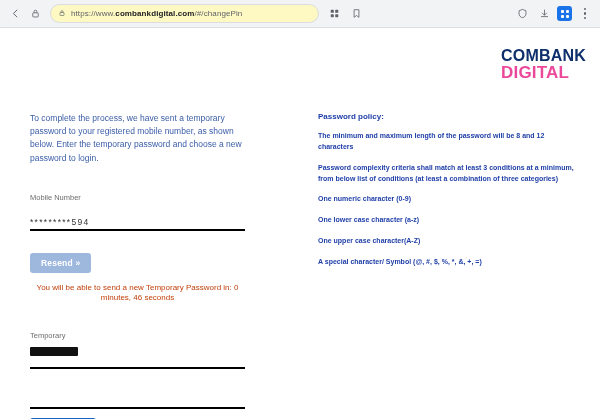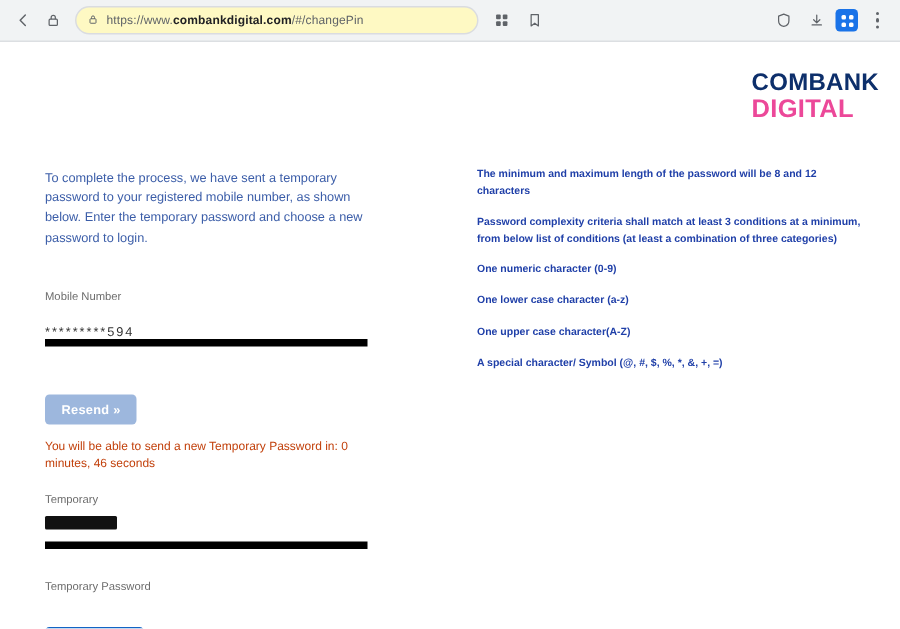--- a/index.html
+++ b/index.html
@@ -112,21 +112,21 @@
   .field { margin-bottom: 20px; position: relative; }
   .field label {
     display: block;
     font-size: 7.5px;
     color: #6d6d6d;
     margin-bottom: 9px;
   }
   .field .line-input {
     width: 100%;
     border: none;
-    border-bottom: 5px solid #000000;
+    border-bottom: 2px solid #000000;
     height: 14px;
     font-size: 8.5px;
     color: #333;
     padding: 0 0 2px 0;
     background: transparent;
     outline: none;
     letter-spacing: 1.3px;
   }
   .field .line-input.plain { letter-spacing: 0; }
   .redact {
@@ -142,33 +142,34 @@
     border-radius: 3px;
     font-size: 8.5px;
     font-weight: 700;
     color: #ffffff;
     padding: 5px 11px;
     cursor: pointer;
     letter-spacing: 0.2px;
   }
   .btn-resend {
     background: #9db7dd;
-    margin-top: 12px;
+    margin-top: 2px;
   }
   .btn-submit {
     background: #1263c4;
     padding: 6px 14px;
     font-weight: 700;
   }
   .timer {
     font-size: 8px;
     color: #c2410c;
     margin-top: 10px;
-    margin-bottom: 14px;
+    margin-bottom: 28px;
     line-height: 1.3;
+    text-align: center;
   }
 
   .policy {
     position: absolute;
     left: 318px; top: 84px;
     width: 262px;
     color: #1f3fa8;
   }
   .policy h3 {
     margin: 0 0 10px 0;
@@ -281,33 +282,33 @@
 
       <div class="timer">You will be able to send a new Temporary Password in: 0 minutes, 46 seconds</div>
 
       <div class="field">
         <label>Temporary</label>
         <input class="line-input plain" type="text" value="" style="">
         <div class="redact"></div>
       </div>
 
       <div class="field">
-        <label>Temporary Password</label>
         <input class="line-input plain" type="password" value="" style="">
       </div>
 
 
       
     </div>
 
     <div class="submit-wrap">
       <button class="btn btn-submit">Submit »</button>
     </div>
 
     <div class="policy">
+      <h3>Password policy:</h3>
       <p>The minimum and maximum length of the password will be 8 and 12 characters</p>
       <p>Password complexity criteria shall match at least 3 conditions at a minimum, from below list of conditions (at least a combination of three categories)</p>
       <p>One numeric character (0-9)</p>
       <p>One lower case character (a-z)</p>
       <p>One upper case character(A-Z)</p>
       <p>A special character/ Symbol (@, #, $, %, *, &amp;, +, =)</p>
     </div>
 
   </div>
 </div>

